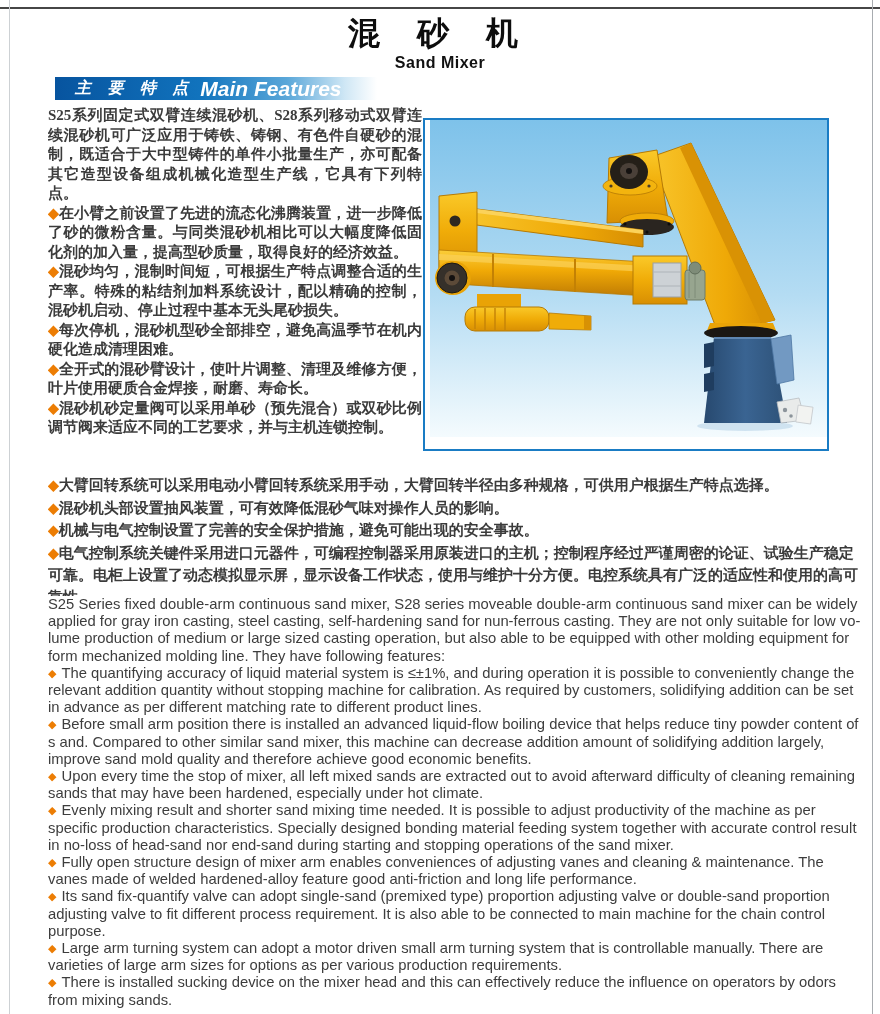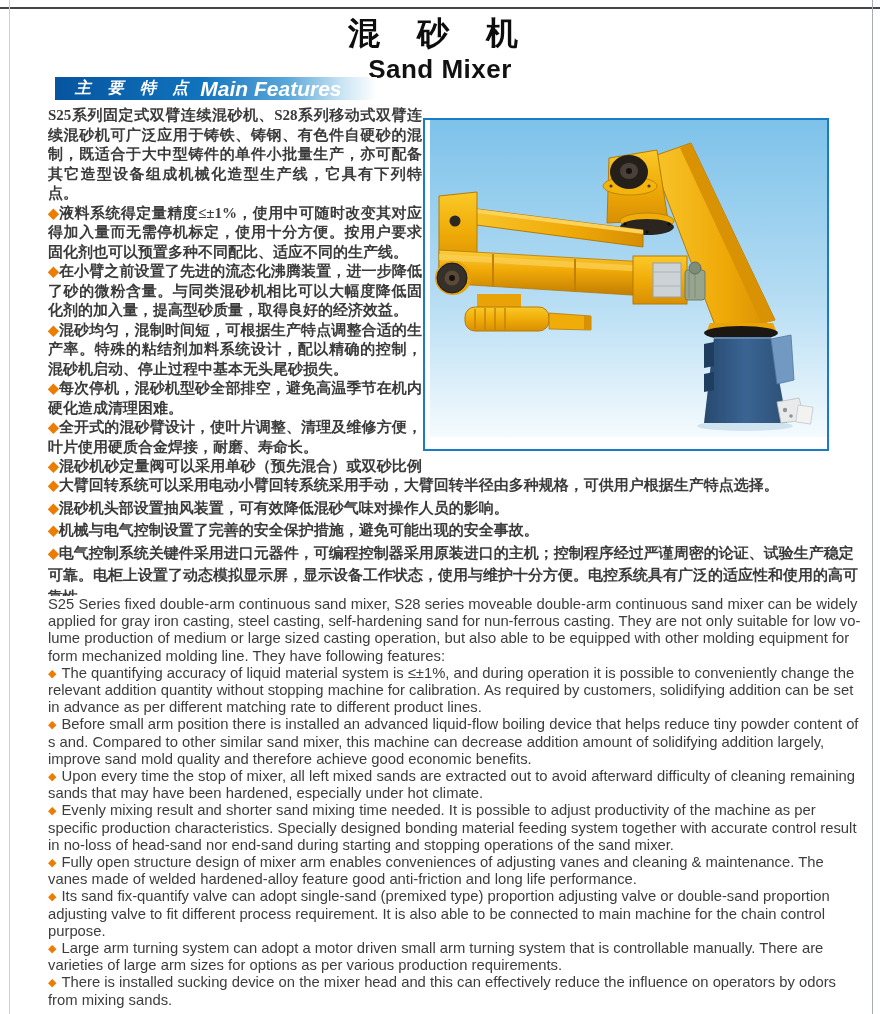--- a/index.html
+++ b/index.html
@@ -8,21 +8,21 @@
   .page{position:relative;width:880px;height:1014px;background:#ffffff;overflow:hidden;}
 
   .top-rule{position:absolute;left:0;top:7px;width:880px;height:2px;background:#464646;}
   .edge{position:absolute;top:0;width:1px;height:1014px;}
   .edge.left{left:9px;background:#cdd1d4;}
   .edge.right{left:872px;background:#a8acb0;}
 
   .title-cn{position:absolute;left:0;top:12px;width:880px;text-align:center;
     font-size:32px;font-weight:bold;color:#0d0d0d;letter-spacing:14px;}
   .title-en{position:absolute;left:0;top:54px;width:880px;text-align:center;
-    font-size:26px;font-weight:bold;color:#111;letter-spacing:0.5px;}
+    font-size:16px;font-weight:bold;color:#111;letter-spacing:0.5px;}
 
   .features-bar{position:absolute;left:55px;top:77px;width:322px;height:23px;
     background:linear-gradient(90deg,#07549f 0%,#1173bd 45%,#5aa7d9 72%,#cfe7f5 90%,#ffffff 100%);
     display:flex;align-items:center;padding-left:20px;box-sizing:border-box;}
   .fb-cn{color:#fff;font-weight:bold;font-style:italic;font-size:16px;letter-spacing:6px;margin-right:6px;white-space:nowrap;}
   .fb-en{color:#fff;font-weight:bold;font-style:italic;font-size:21px;white-space:nowrap;}
 
   .cn-col{position:absolute;left:48px;top:106px;width:374px;max-height:372px;overflow:hidden;
     font-size:15px;line-height:19.5px;font-weight:bold;color:#3b3b3b;text-align:justify;font-family:Liberation Serif, serif;}
   .cn-col p{margin:0;}
@@ -53,21 +53,20 @@
   <div class="title-cn">混 砂 机</div>
   <div class="title-en">Sand Mixer</div>
 
   <div class="features-bar">
     <span class="fb-cn">主 要 特 点</span>
     <span class="fb-en">Main Features</span>
   </div>
 
   <div class="cn-col">
     <p><span>S25系列固定式双臂连续混砂机、S28系列移动式双臂连续混砂机可广泛应用于铸铁、铸钢、有色件自硬砂的混制，既适合于大中型铸件的单件小批量生产，亦可配备其它造型设备组成机械化造型生产线，它具有下列特点。</span></p>
-    <p><span class="dm cn">◆</span><span>液料系统得定量精度≤±1%，使用中可随时改变其对应得加入量而无需停机标定，使用十分方便。按用户要求固化剂也可以预置多种不同配比、适应不同的生产线。</span></p>
     <p><span class="dm cn">◆</span><span>在小臂之前设置了先进的流态化沸腾装置，进一步降低了砂的微粉含量。与同类混砂机相比可以大幅度降低固化剂的加入量，提高型砂质量，取得良好的经济效益。</span></p>
     <p><span class="dm cn">◆</span><span>混砂均匀，混制时间短，可根据生产特点调整合适的生产率。特殊的粘结剂加料系统设计，配以精确的控制，混砂机启动、停止过程中基本无头尾砂损失。</span></p>
     <p><span class="dm cn">◆</span><span>每次停机，混砂机型砂全部排空，避免高温季节在机内硬化造成清理困难。</span></p>
     <p><span class="dm cn">◆</span><span>全开式的混砂臂设计，使叶片调整、清理及维修方便，叶片使用硬质合金焊接，耐磨、寿命长。</span></p>
     <p><span class="dm cn">◆</span><span>混砂机砂定量阀可以采用单砂（预先混合）或双砂比例调节阀来适应不同的工艺要求，并与主机连锁控制。</span></p>
   </div>
 
   <div class="photo">
     <svg viewBox="0 0 402 329" preserveAspectRatio="none">
       <defs>

